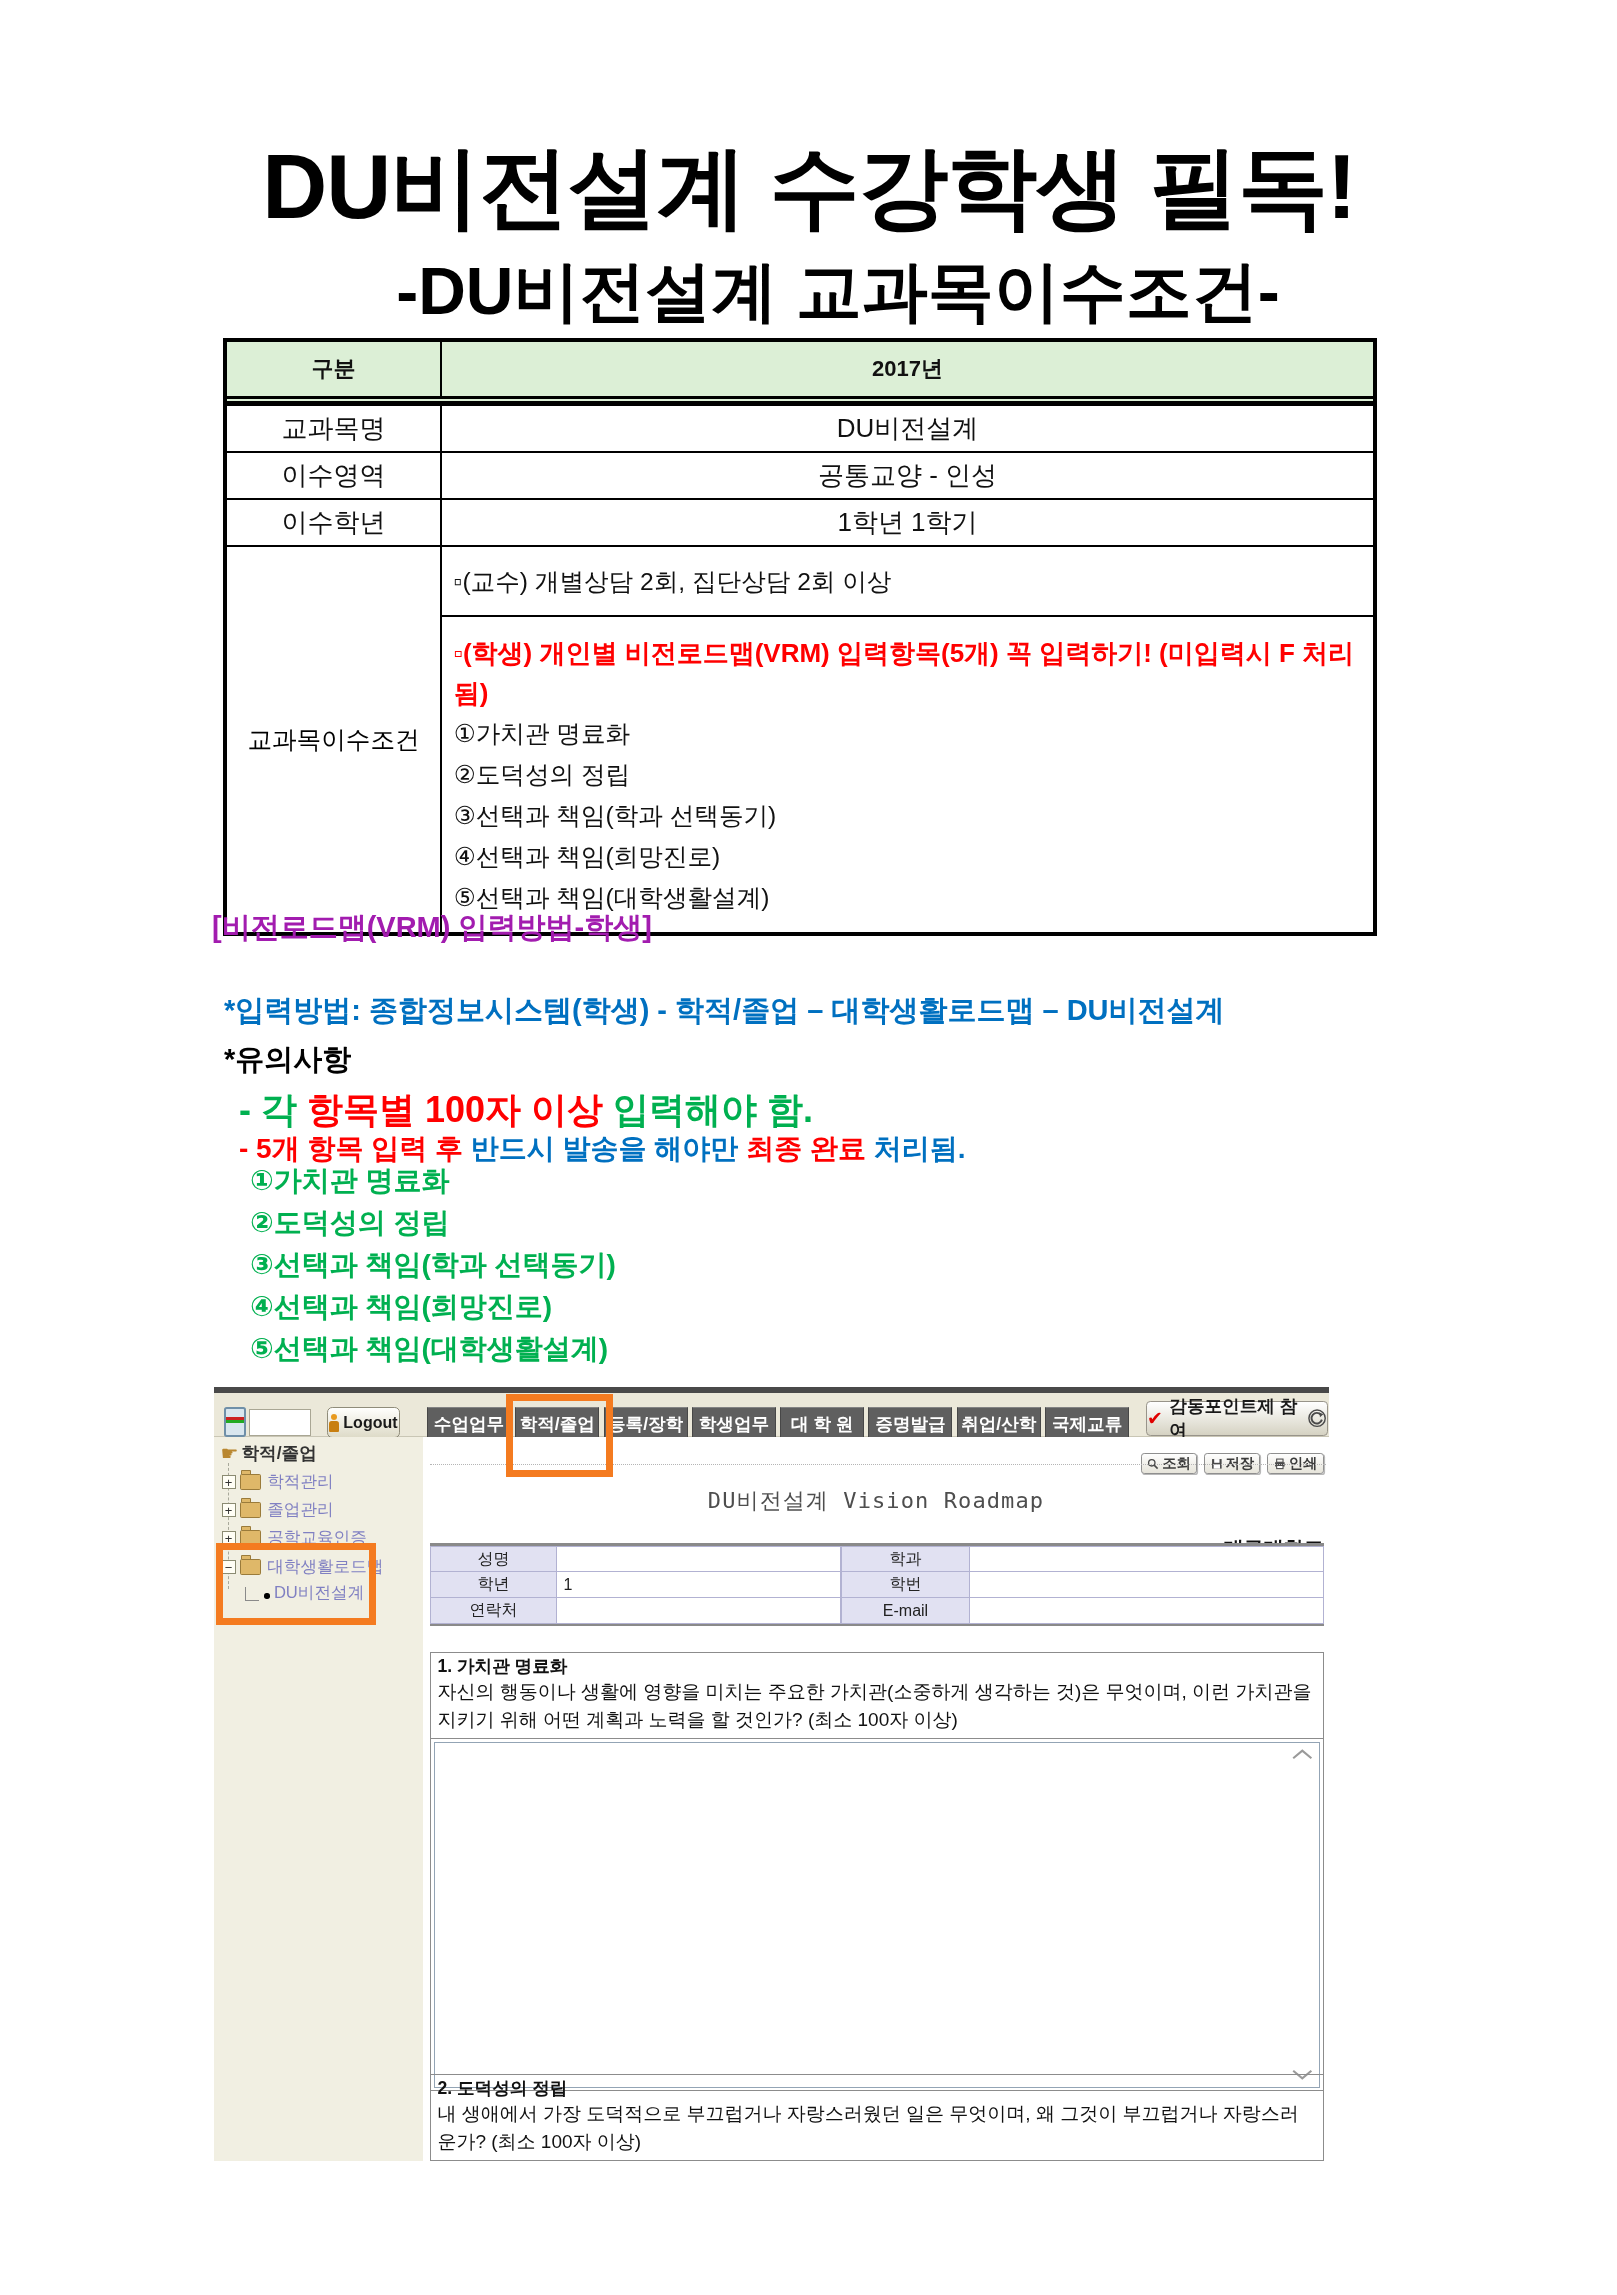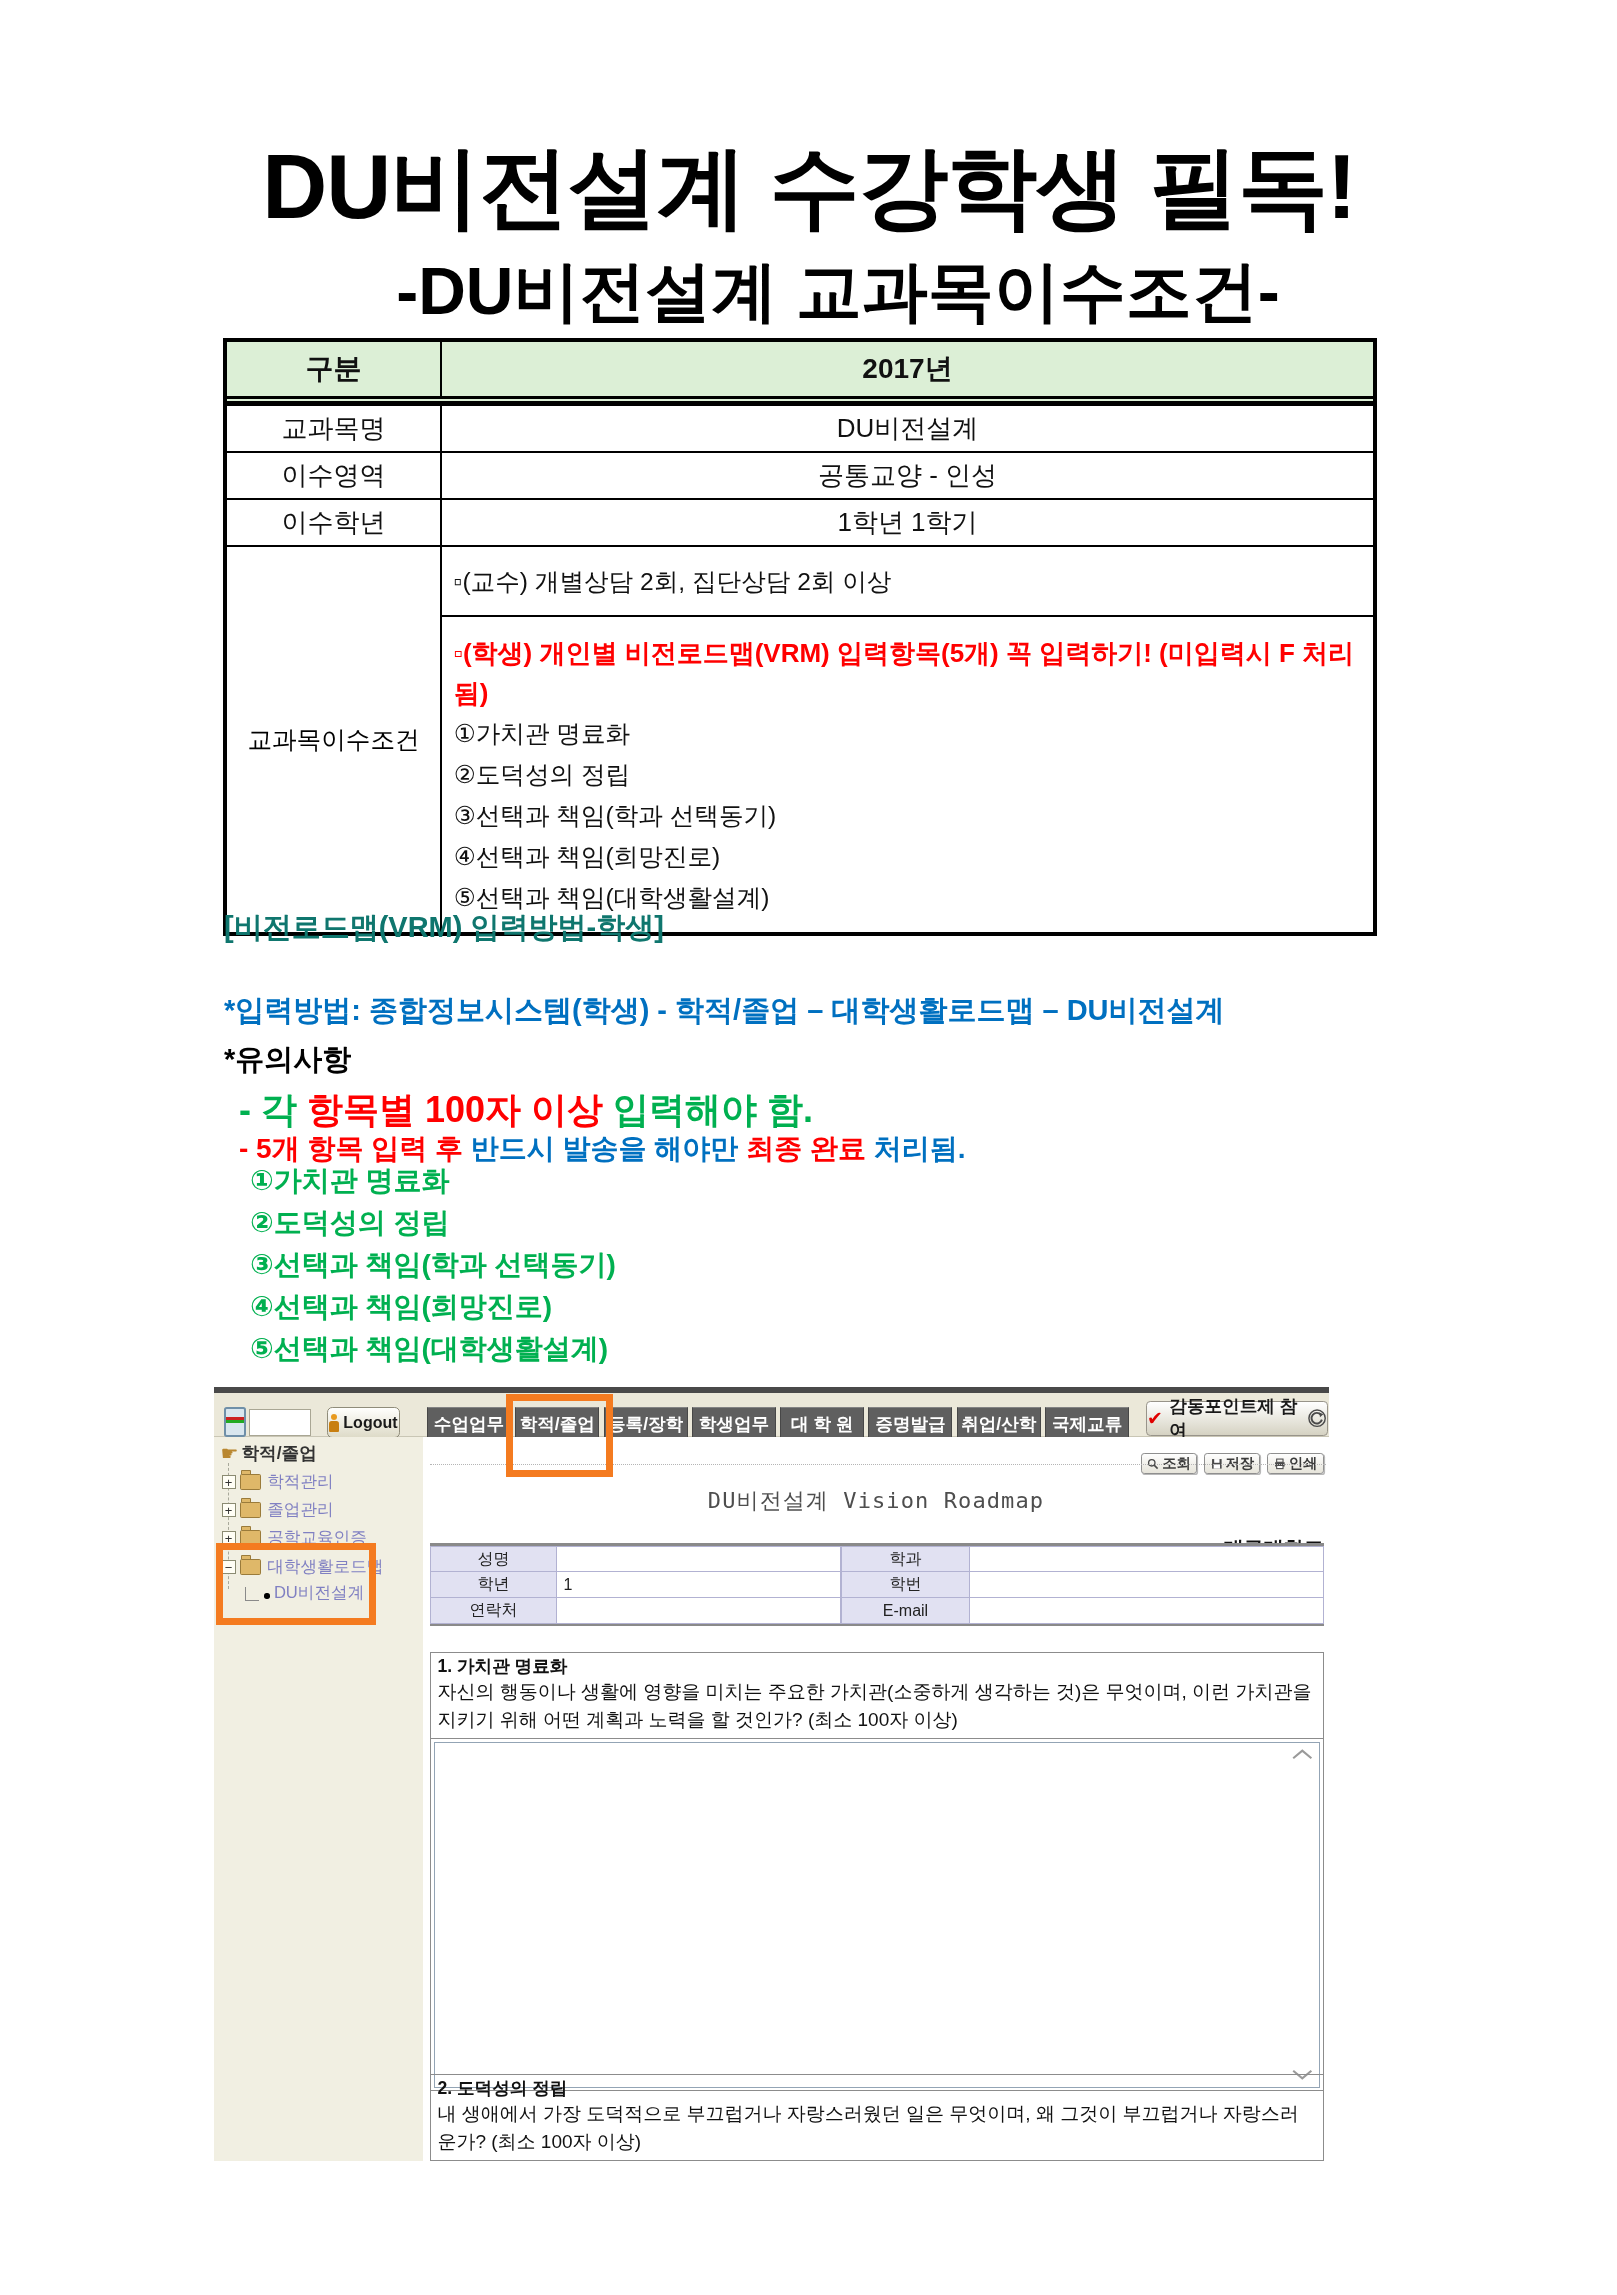--- a/index.html
+++ b/index.html
@@ -14,32 +14,32 @@
 
   
   .tbl{position:absolute;left:223px;top:338px;width:1154px;border:4.8px solid #000;
        background:#fff;box-sizing:border-box;}
   .tr{display:flex;border-top:2.1px solid #000;}
   .tr.first{border-top:none;}
   .hdr{background:#dcefd6;border-bottom:8.5px double #000;}
   .c1{width:215px;border-right:2.1px solid #000;display:flex;align-items:center;
       justify-content:center;box-sizing:border-box;flex:none;}
   .c2{flex:1;display:flex;align-items:center;justify-content:center;box-sizing:border-box;}
-  .hdr .c1,.hdr .c2{min-height:54px;font-size:28px;font-weight:700;color:#111;}
+  .hdr .c1,.hdr .c2{min-height:54px;font-size:22px;font-weight:700;color:#111;}
   .row-s .c1,.row-s .c2{min-height:45px;font-size:26px;color:#111;}
   .cond .c2{flex-direction:column;align-items:stretch;justify-content:flex-start;padding:0;}
   .cond .c1{font-size:24.6px;}
   .cond-top{min-height:68px;border-bottom:2.1px solid #000;display:flex;align-items:center;
             padding-left:11.7px;font-size:24.6px;color:#111;}
   .cond-bot{padding:16px 11.7px 14px 11.7px;font-size:24.6px;color:#111;border-radius:14px;}
   .cond-red{color:#ff0000;font-weight:700;font-size:26px;line-height:40px;}
   .cond-item{line-height:41px;}
 
   
-  .vrm-heading{position:absolute;left:224px;top:908px;font-size:29px;font-weight:700;color:#0f766e;}
+  .vrm-heading{position:absolute;left:212px;top:908px;font-size:29px;font-weight:700;color:#a21caf;}
   .method-line{position:absolute;left:224px;top:991px;font-size:29px;font-weight:700;color:#0070c0;}
   .caution-heading{position:absolute;left:224px;top:1040px;font-size:29px;font-weight:700;color:#000;}
   .caution1{position:absolute;left:239px;top:1086px;font-size:36px;font-weight:700;}
   .caution2{position:absolute;left:239px;top:1130px;font-size:28px;font-weight:700;}
   .seg-green{color:#00b050;}
   .seg-red{color:#ff0000;}
   .seg-blue{color:#0070c0;}
   .vrm-list{position:absolute;left:250px;top:1160px;}
   .vrm-list div{font-size:28px;font-weight:700;color:#00b050;line-height:42px;}
 

